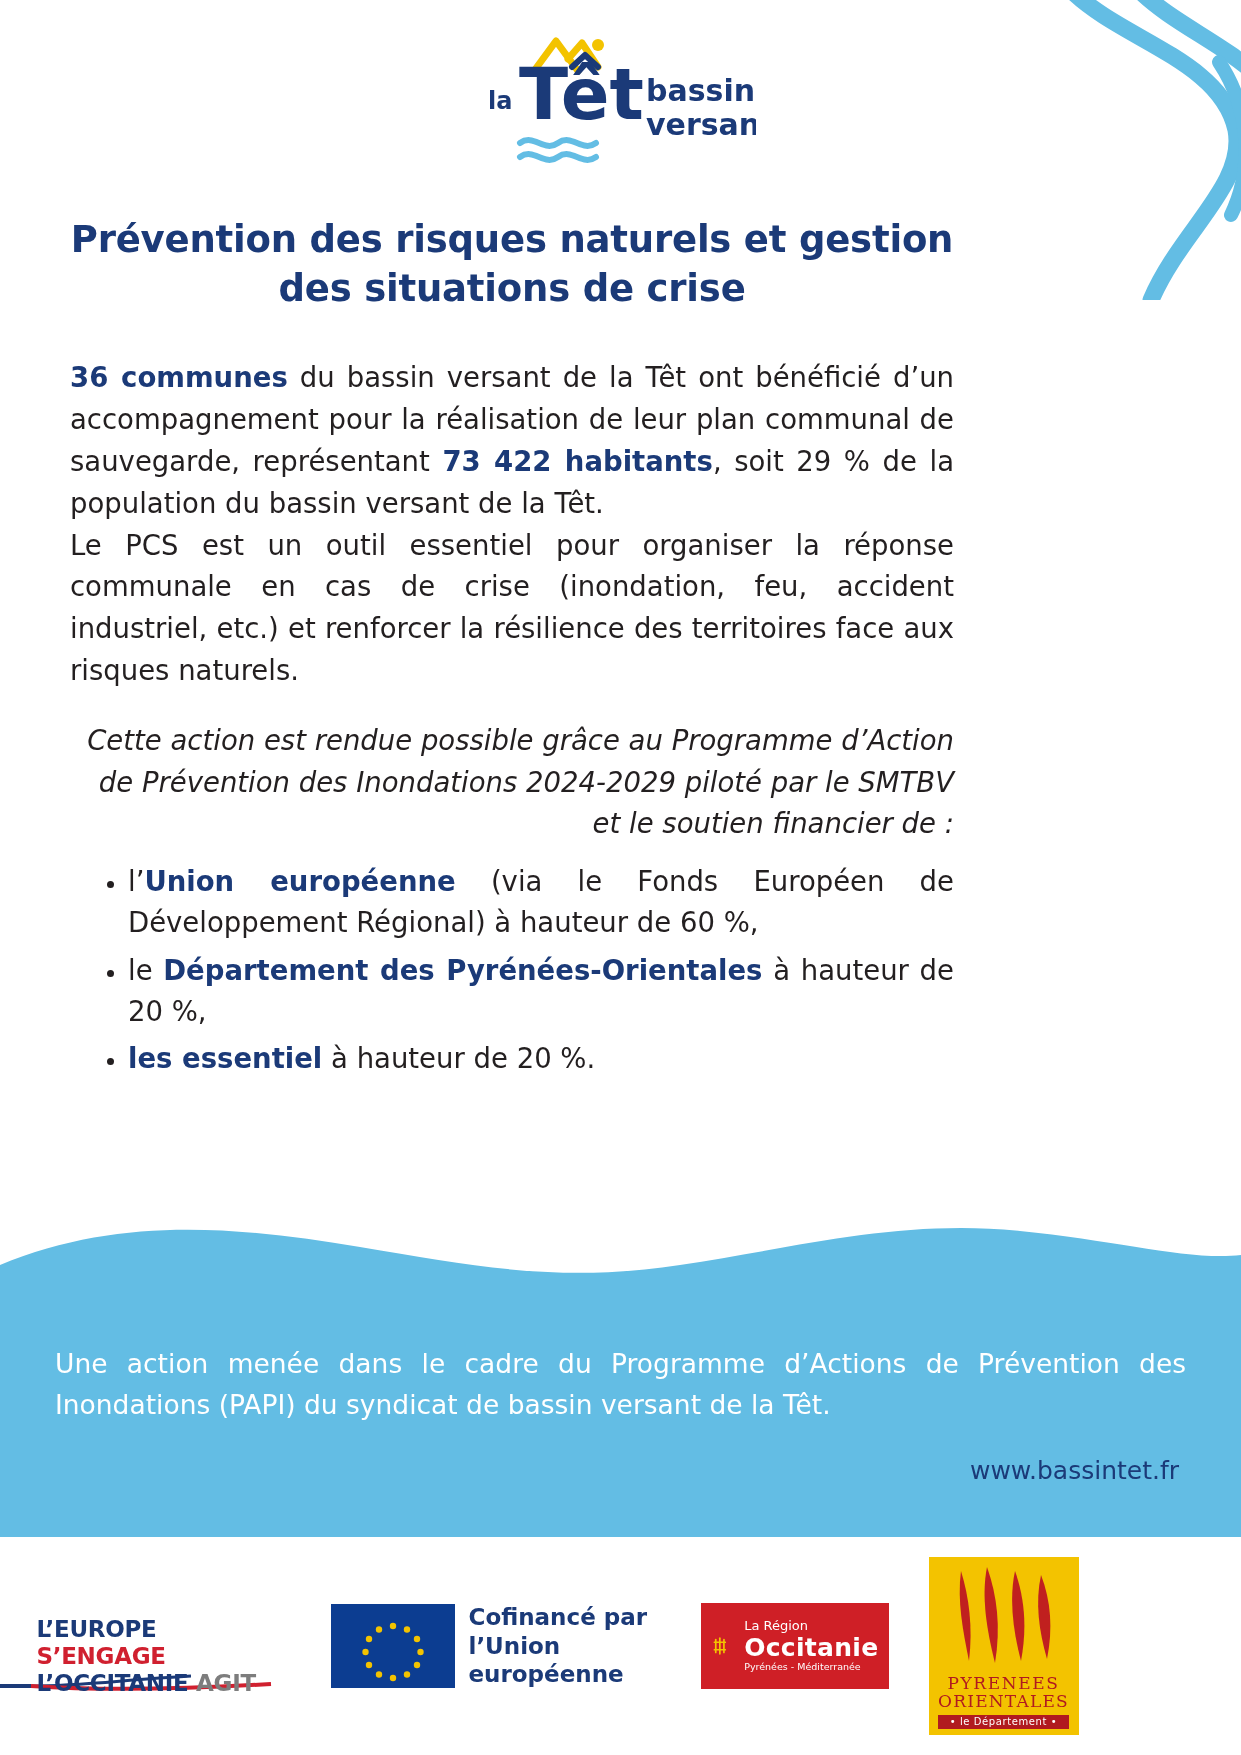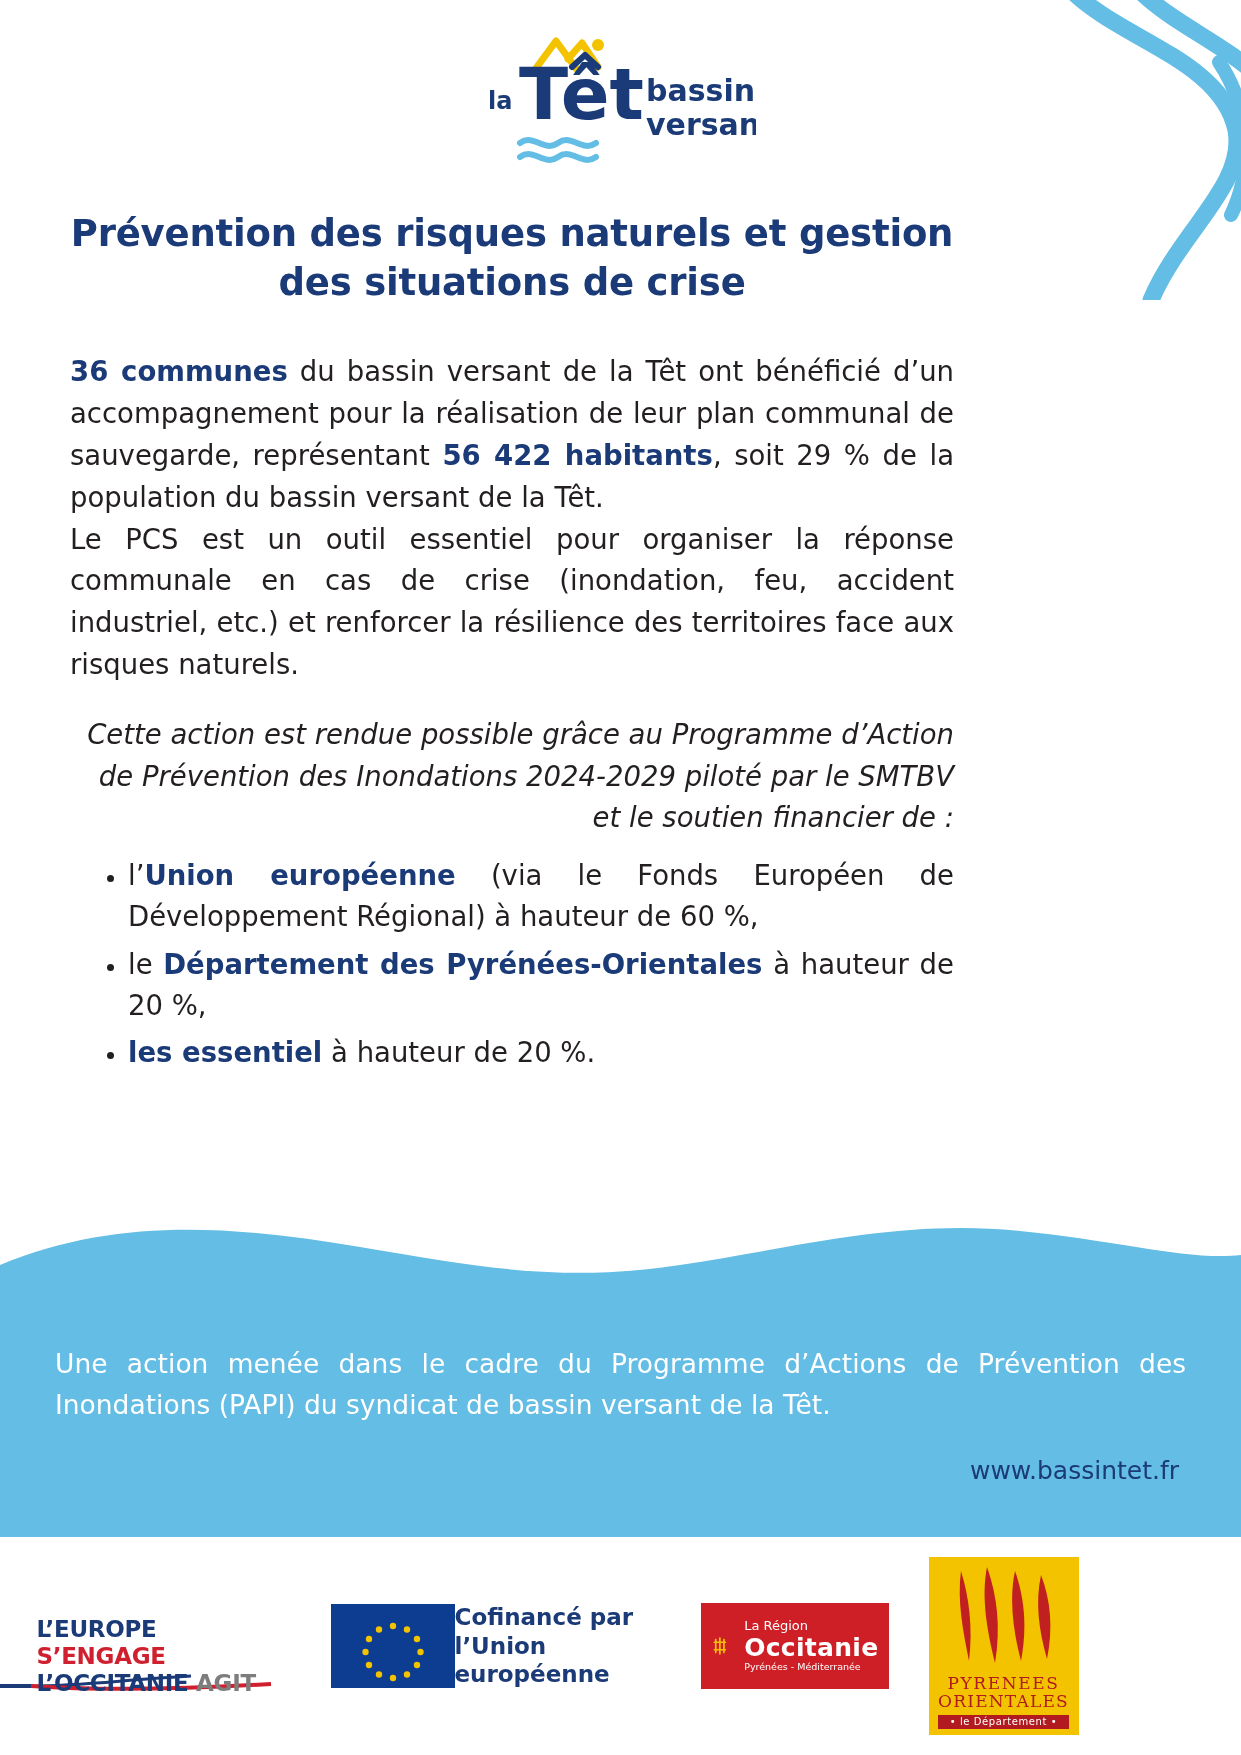--- a/index.html
+++ b/index.html
@@ -34,21 +34,21 @@
     height: 160px;
     display: flex;
     align-items: center;
     justify-content: center;
   }
   .logo-svg { display: block; }
 
   
   .content {
     position: absolute;
-    top: 209px;
+    top: 215px;
     left: 0;
     width: 1024px;
     padding: 0 70px;
     box-sizing: border-box;
   }
 
   h1.title {
     margin: 0 0 44px 0;
     text-align: center;
     color: #1b3a78;
@@ -163,21 +163,21 @@
     align-items: center;
   }
   .eu-flag {
     width: 124px;
     height: 84px;
     background: #0c3d91;
     position: relative;
     flex: 0 0 auto;
   }
   .cofi-text {
-    margin-left: 0;
+    margin-left: 14px;
     color: #1b3a78;
     font-size: 23px;
     font-weight: bold;
     line-height: 1.25;
   }
 
   .occitanie {
     width: 188px;
     height: 86px;
     background: #cf1f26;
@@ -250,21 +250,21 @@
     <text x="160" y="78" font-family="DejaVu Sans, sans-serif" font-size="30" font-weight="bold" fill="#1b3a78">bassin</text>
     <text x="160" y="112" font-family="DejaVu Sans, sans-serif" font-size="30" font-weight="bold" fill="#1b3a78">versant</text>
   </svg>
 </div>
 
 <div class="content">
 
   <h1 class="title">Prévention des risques naturels et gestion des situations de crise</h1>
 
   <p class="para">
-    <span class="b-blue">36 communes</span><span> du bassin versant de la Têt ont bénéficié d’un accompagnement pour la réalisation de leur plan communal de sauvegarde, représentant </span><span class="b-blue">56 422 habitants</span><span>, soit 29 % de la population du bassin versant de la Têt.</span>
+    <span class="b-blue">36 communes</span><span> du bassin versant de la Têt ont bénéficié d’un accompagnement pour la réalisation de leur plan communal de sauvegarde, représentant </span><span class="b-blue">73 422 habitants</span><span>, soit 29 % de la population du bassin versant de la Têt.</span>
   </p>
 
   <p class="para">Le PCS est un outil essentiel pour organiser la réponse communale en cas de crise (inondation, feu, accident industriel, etc.) et renforcer la résilience des territoires face aux risques naturels.</p>
 
   <div class="gap-1"></div>
 
   <p class="para nojust">Cette action est rendue possible grâce au Programme d’Action de Prévention des Inondations 2024-2029 piloté par le SMTBV et le soutien financier de :</p>
 
   <ul class="funders">
     <li>

